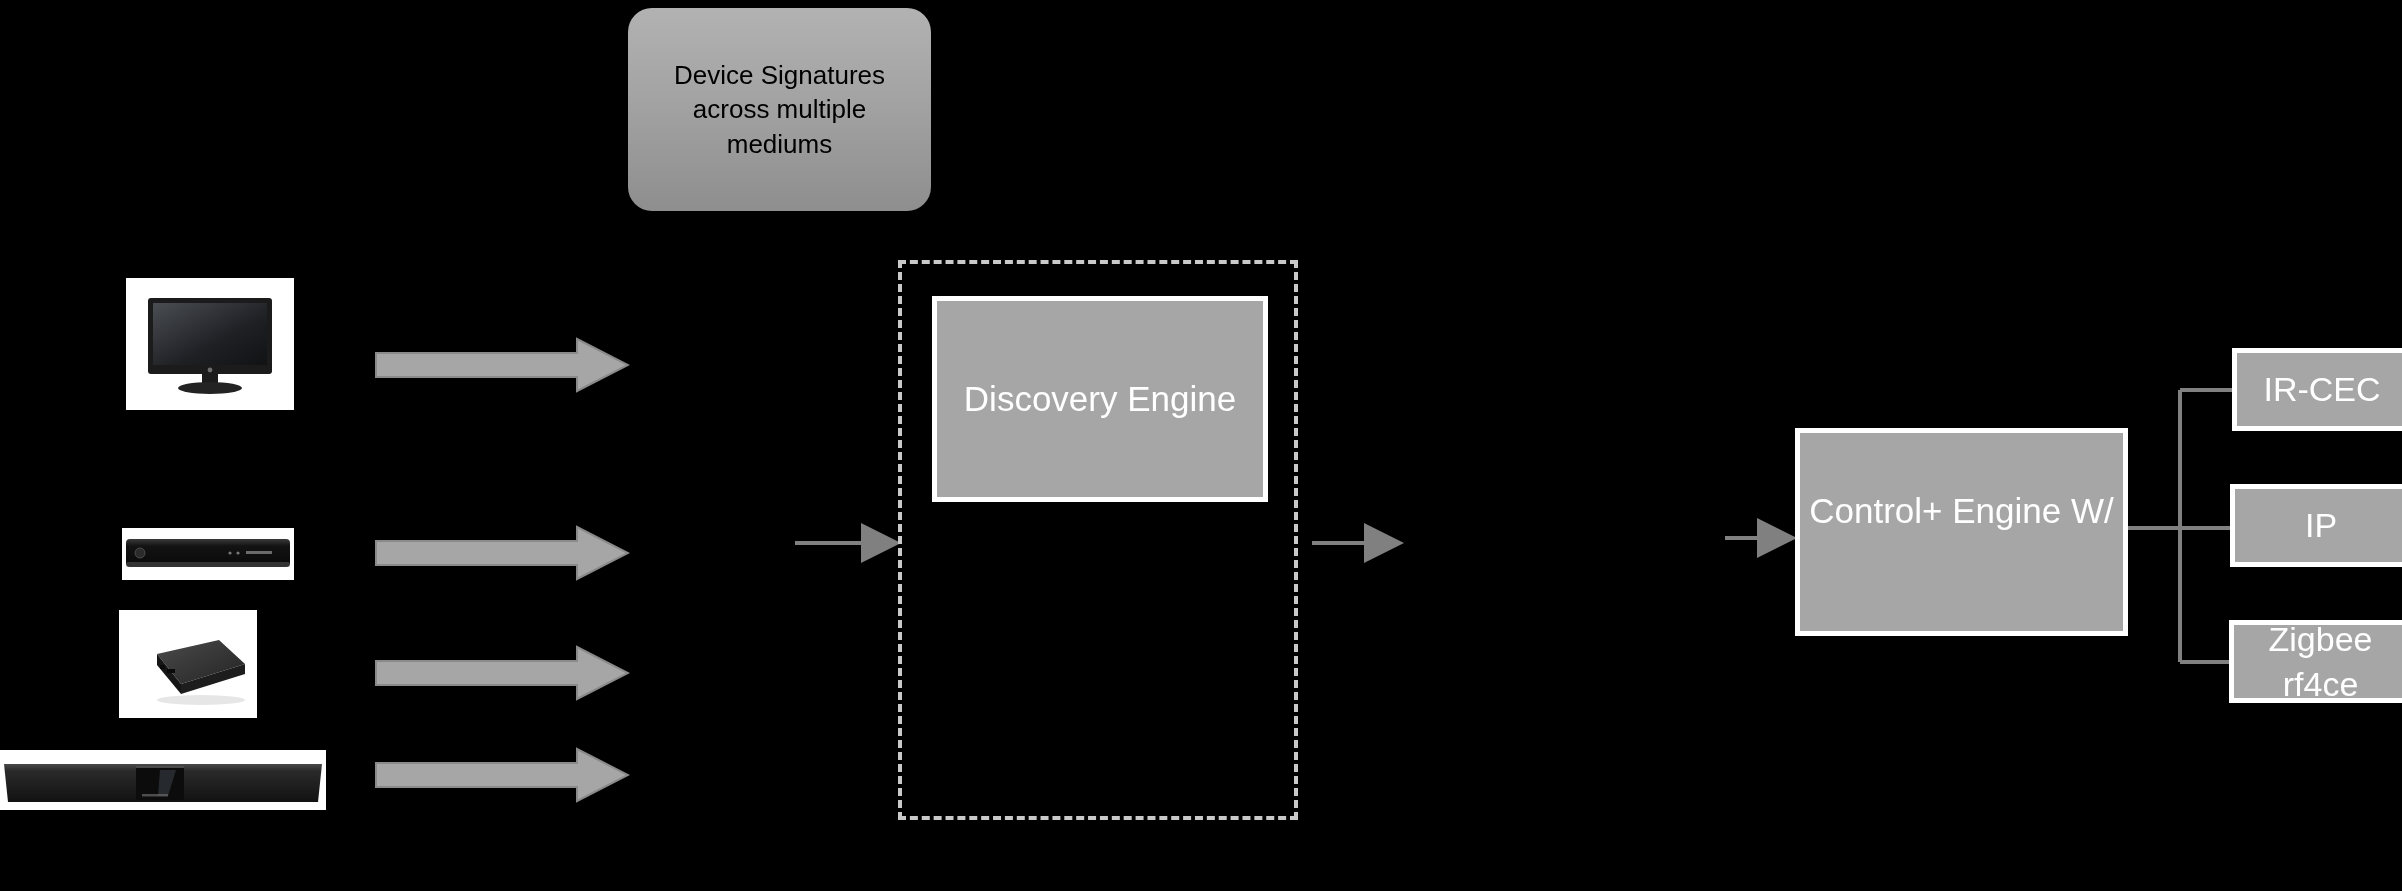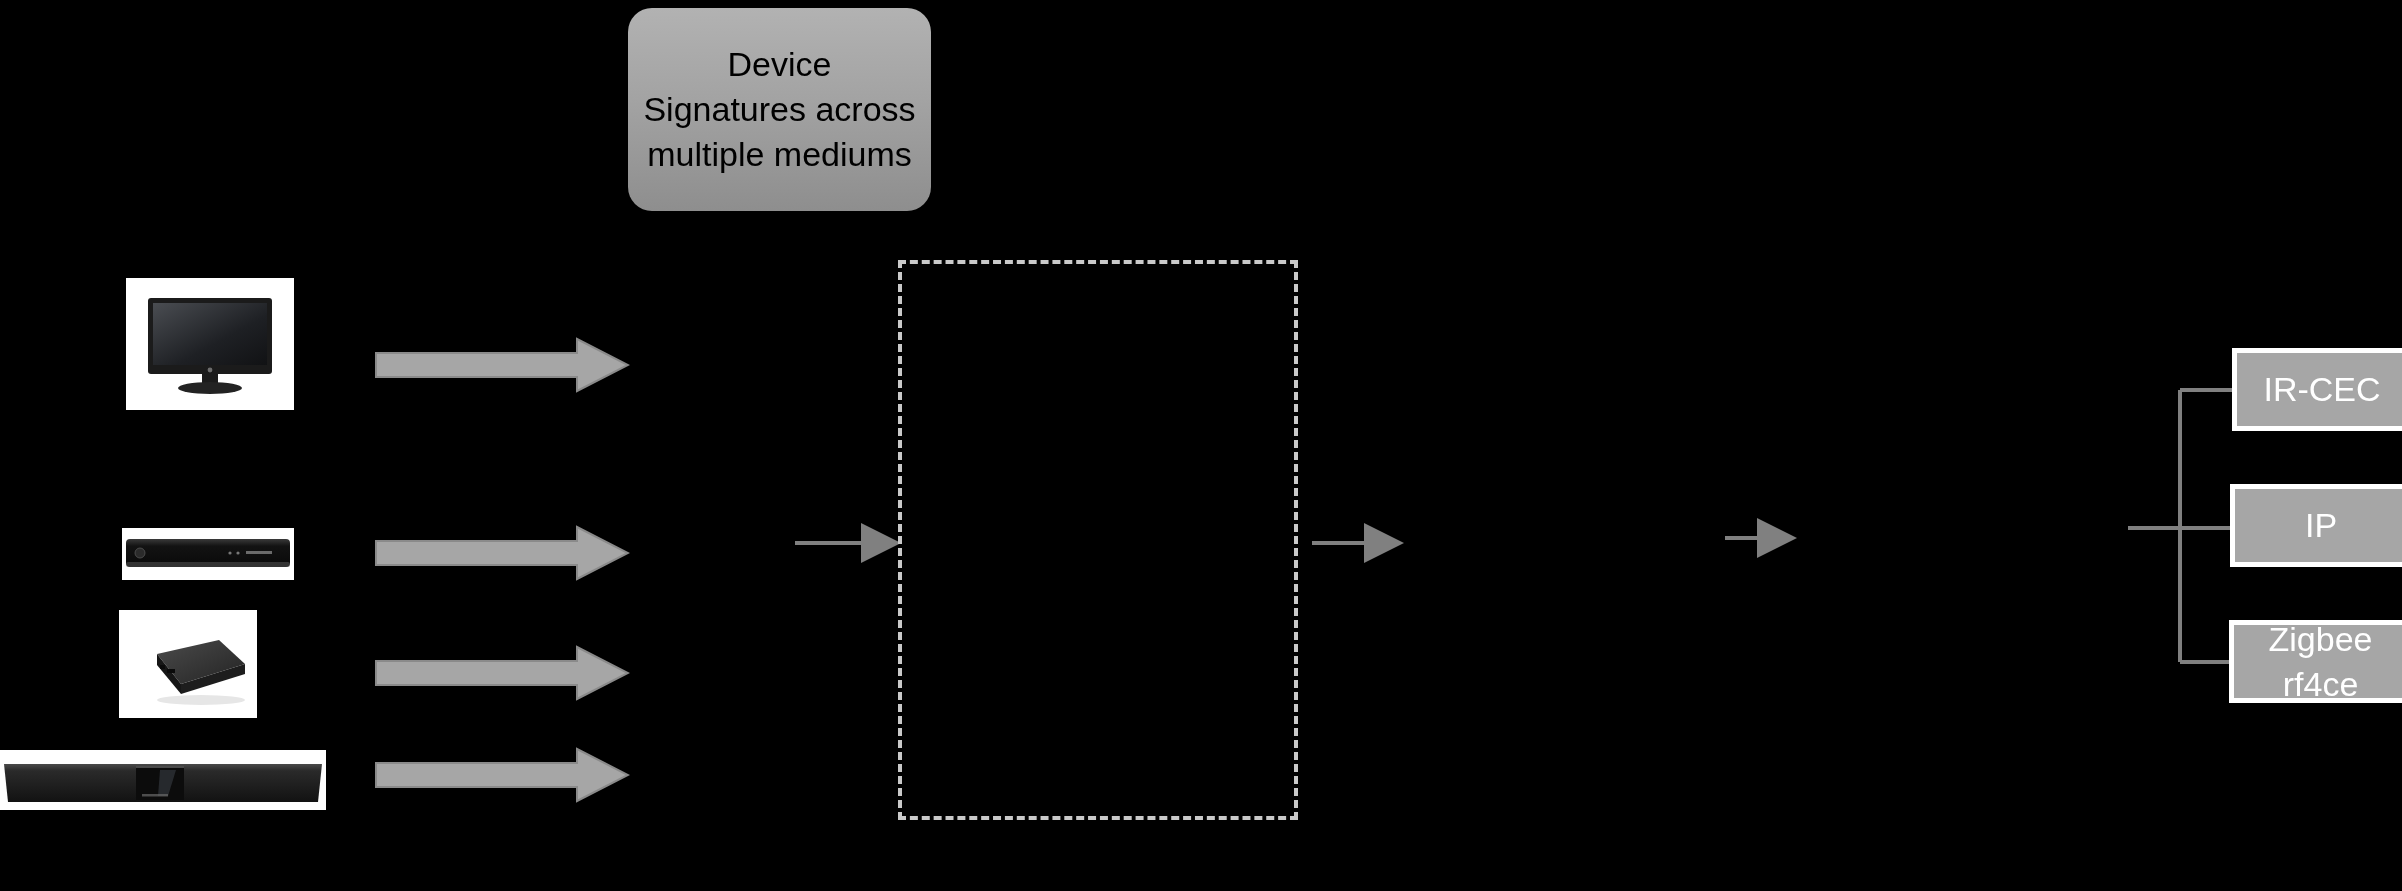--- a/index.html
+++ b/index.html
@@ -24,21 +24,21 @@
 
   
   .callout {
     border-radius: 24px;
     background: linear-gradient(180deg, #b2b2b2 0%, #a3a3a3 45%, #8e8e8e 100%);
     color: #000000;
     display: flex;
     align-items: center;
     justify-content: center;
     text-align: center;
-    font-size: 34px;
+    font-size: 26px;
     line-height: 1.32;
     padding: 8px 14px;
   }
 
   
   .gbox {
     background: #a6a6a6;
     border: 5px solid #ffffff;
     color: #ffffff;
     display: flex;
@@ -187,23 +187,29 @@
     </svg>
   </div>
   <div class="block-arrow" style="left:375px; top:747px; width:255px; height:56px;">
     <svg viewBox="0 0 255 56" xmlns="http://www.w3.org/2000/svg">
       <path d="M1,16 L202,16 L202,2 L253,28 L202,54 L202,40 L1,40 Z" fill="#a6a6a6" stroke="#8a8a8a" stroke-width="2"></path>
     </svg>
   </div>
 
   <div class="node dashed-group" style="left:898px; top:260px; width:400px; height:560px;"></div>
 
-
-
-
+  <div class="node gbox" style="left:932px; top:296px; width:336px; height:206px;">
+    <span>Discovery Engine</span>
+  </div>
+
+
+
+  <div class="node gbox top-bias" style="left:1795px; top:428px; width:333px; height:208px; padding-bottom:42px;">
+    <span>Control+ Engine W/</span>
+  </div>
 
   <div class="node gbox small-label" style="left:2232px; top:348px; width:180px; height:83px;">
     <span>IR-CEC</span>
   </div>
 
   <div class="node gbox small-label" style="left:2230px; top:484px; width:182px; height:83px;">
     <span>IP</span>
   </div>
 
   <div class="node gbox small-label" style="left:2229px; top:620px; width:183px; height:83px;">

